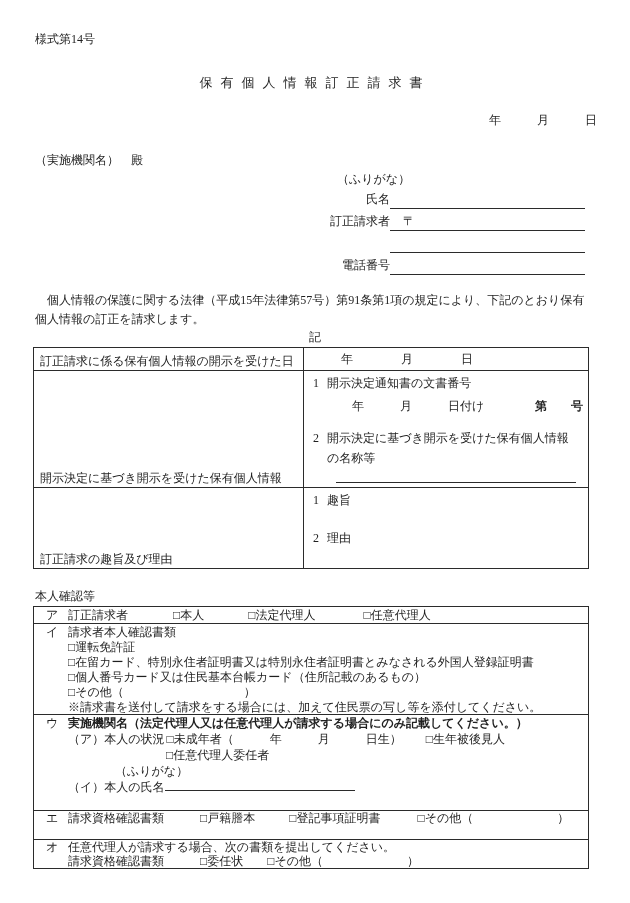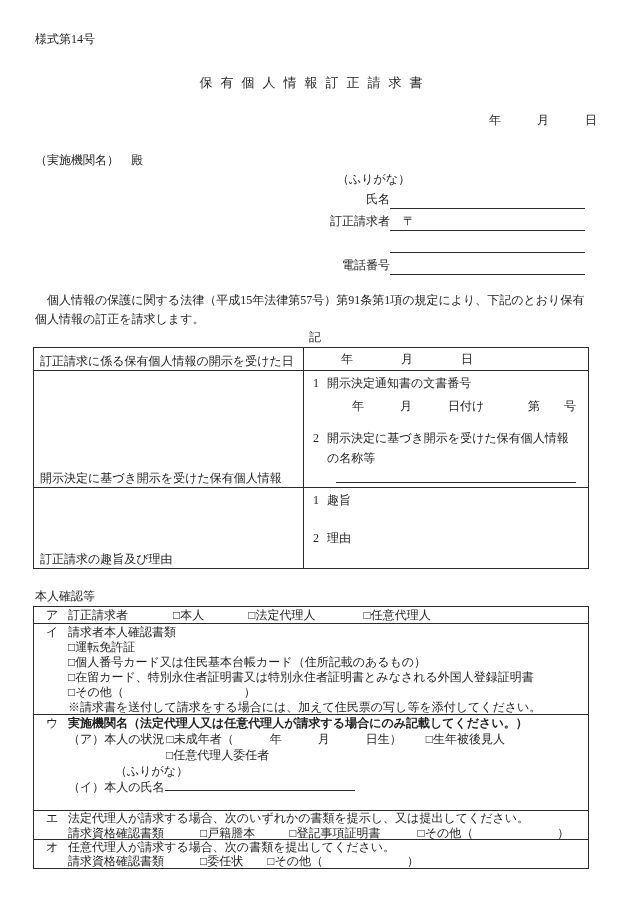--- a/index.html
+++ b/index.html
@@ -36,21 +36,21 @@
   .t1right { flex:1; }
   .r1 { height:23px; }
   .r1 .t1right { padding:3px 0 0 37px; }
   .r2 { height:117px; }
   .r3 { height:80px; }
   .itemline { display:flex; line-height:15px; }
   .num { flex:0 0 23px; padding-left:9px; }
   .itemtext { width:253px; }
   .dateline { display:flex; justify-content:space-between; margin-top:8px; line-height:15px; }
   .dateline .dl-left { margin-left:48px; }
-  .dateline .dl-right { margin-right:12px; }
+  .dateline .dl-right { margin-right:5px;font-weight:bold; }
   .pt5 { padding-top:5px; }
   .mt14 { margin-top:14px; }
   .mt23 { margin-top:23px; }
   .lh20 { line-height:20px; }
   .name-underline { margin:14px 0 0 32px; width:240px; border-bottom:1px solid #2b2b2b; height:1px; }
 
   
   #identity-heading { left:35px; top:588px; }
   #identity-table { position:absolute; left:33px; top:606px; width:556px;
     border:1px solid #2b2b2b; }
@@ -161,22 +161,22 @@
       <span class="ml44">□法定代理人</span>
       <span class="ml48">□任意代理人</span>
     </div>
   </div>
 
   <div class="irow row-i">
     <div class="iletter">イ</div>
     <div class="icontent">
       <div>請求者本人確認書類</div>
       <div>□運転免許証</div>
+      <div>□在留カード、特別永住者証明書又は特別永住者証明書とみなされる外国人登録証明書</div>
       <div>□個人番号カード又は住民基本台帳カード（住所記載のあるもの）</div>
-      <div>□在留カード、特別永住者証明書又は特別永住者証明書とみなされる外国人登録証明書</div>
       <div>□その他（　　　　　　　　　　）</div>
       <div>※請求書を送付して請求をする場合には、加えて住民票の写し等を添付してください。</div>
     </div>
   </div>
 
   <div class="irow row-u">
     <div class="iletter">ウ</div>
     <div class="icontent">
       <div class="bold">
         <span>実施機関名</span><span class="uline">（法定代理人又は任意代理人が請求する場合にのみ記載してください。）</span>
@@ -190,21 +190,20 @@
       <div class="ml47">（ふりがな）</div>
       <div>
         <span>（イ）本人の氏名</span><span class="blank-190"></span>
       </div>
     </div>
   </div>
 
   <div class="irow row-e">
     <div class="iletter">エ</div>
     <div class="icontent">
-      <div>法定代理人が請求する場合、次のいずれかの書類を提示し、又は提出してください。</div>
       <div class="flexline">
         <span>請求資格確認書類</span>
         <span class="ml36">□戸籍謄本</span>
         <span class="ml34">□登記事項証明書</span>
         <span class="ml37">□その他（　　　　　　　）</span>
       </div>
     </div>
   </div>
 
   <div class="irow row-o">

